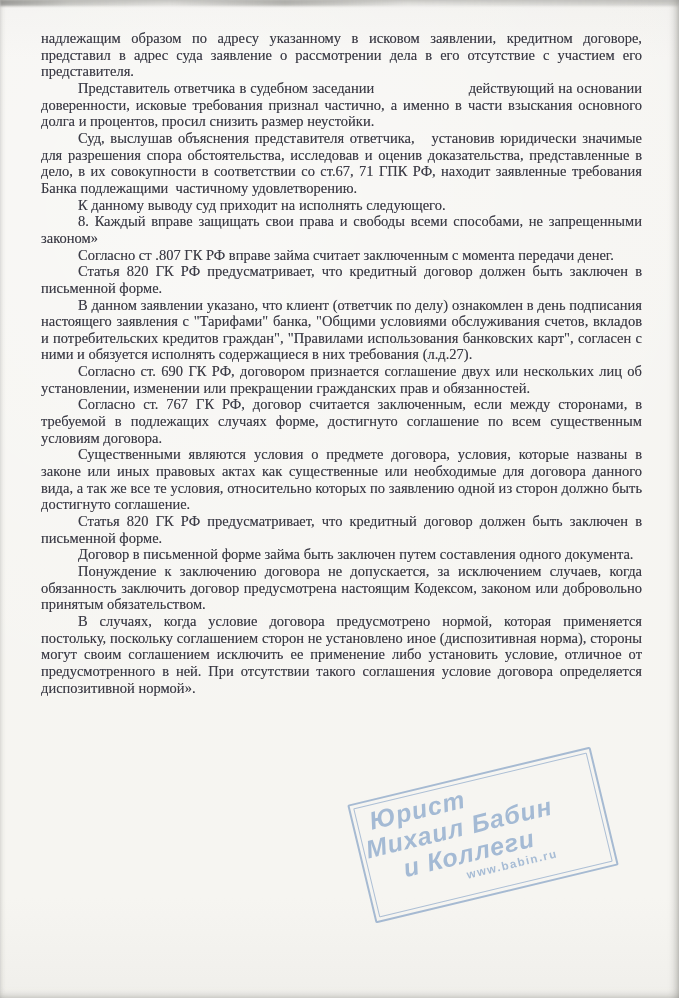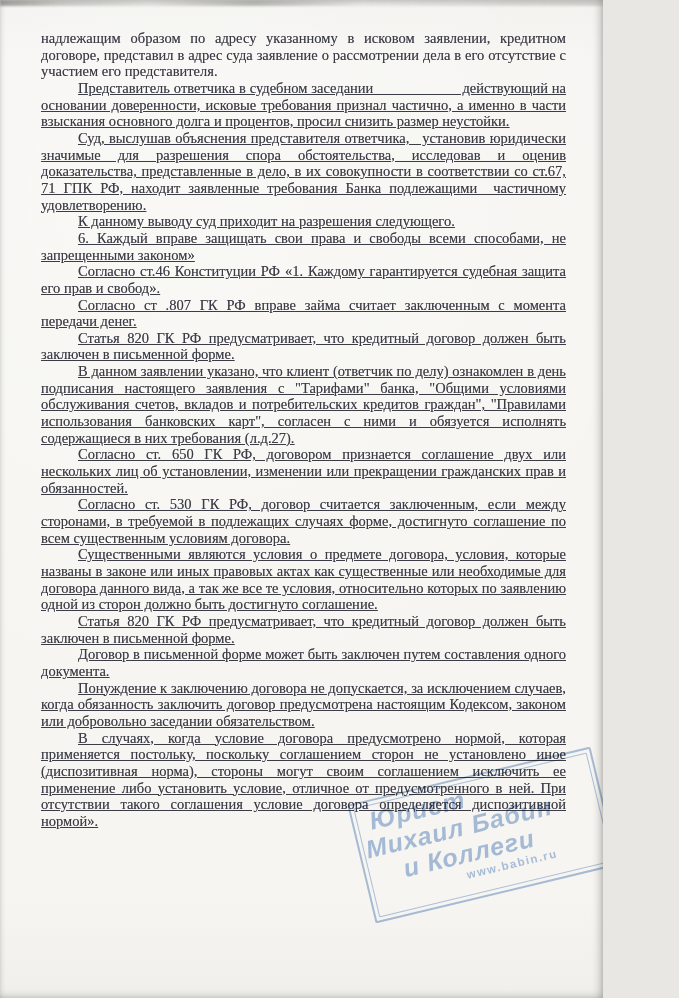--- a/index.html
+++ b/index.html
@@ -4,21 +4,21 @@
 <style>
   html, body { margin: 0; padding: 0; }
   body {
     width: 679px; height: 998px;
     background: #e8e7e3;
     font-family: "Liberation Serif", "DejaVu Serif", serif;
     overflow: hidden;
   }
   .page {
     position: relative;
-    width: 603px; height: 998px;
+    width: 679px; height: 998px;
     background:
       radial-gradient(circle at 30% 20%, rgba(255,255,255,0.35), rgba(0,0,0,0) 60%),
       linear-gradient(180deg, #f2f1ee 0%, #f6f5f2 6%, #f6f5f1 90%, #f0efeb 100%);
     box-shadow:
       inset -7px 0 9px -5px rgba(110,110,105,0.50),
       inset 4px 0 6px -4px rgba(150,150,145,0.35),
       inset 0 -6px 8px -5px rgba(130,130,125,0.40),
       inset 0 5px 6px -4px rgba(120,120,115,0.45);
     overflow: hidden;
   }
@@ -35,21 +35,21 @@
     left: 41px; right: 37px; top: 30px;
     color: #3c3c46;
     font-size: 14.5px;
     line-height: 16.65px;
     text-shadow: 0 0 0.5px rgba(60,60,75,0.55);
   }
   .doc-body p {
     margin: 0;
     text-align: justify;
   }
-  .doc-body p.indent { text-indent: 37px; text-decoration: underline; }
+  .doc-body p.indent { text-indent: 37px; }
 
   
   .stamp {
     position: absolute;
     left: 358px; top: 774px;
     width: 246px; height: 118px;
     transform: rotate(-13.5deg);
     border: 2px solid rgba(128,162,206,0.65);
     border-radius: 2px;
     mix-blend-mode: multiply;
@@ -87,32 +87,31 @@
 </head>
 <body>
 
 <div class="page">
   <div class="scan-edge-top"></div>
 
   <div class="doc-body">
       <p class="">надлежащим образом по адресу указанному в исковом заявлении, кредитном договоре, представил в адрес суда заявление о рассмотрении дела в его отсутствие с участием его представителя.</p>
       <p class="indent">Представитель ответчика в судебном заседании&nbsp;&nbsp;&nbsp;&nbsp;&nbsp;&nbsp;&nbsp;&nbsp;&nbsp;&nbsp;&nbsp;&nbsp;&nbsp;&nbsp;&nbsp;&nbsp;&nbsp;&nbsp;&nbsp;&nbsp;&nbsp;&nbsp; действующий на основании доверенности, исковые требования признал частично, а именно в части взыскания основного долга и процентов, просил снизить размер неустойки.</p>
       <p class="indent">Суд, выслушав объяснения представителя ответчика,&nbsp;&nbsp; установив юридически значимые для разрешения спора обстоятельства, исследовав и оценив доказательства, представленные в дело, в их совокупности в соответствии со ст.67, 71 ГПК РФ, находит заявленные требования Банка подлежащими&nbsp; частичному удовлетворению.</p>
-      <p class="indent">К данному выводу суд приходит на разрешения следующего.</p>
-      <p class="indent">6. Каждый вправе защищать свои права и свободы всеми способами, не запрещенными законом»</p>
-      <p class="indent">Согласно ст.46 Конституции РФ «1. Каждому гарантируется судебная защита его прав и свобод».</p>
+      <p class="indent">К данному выводу суд приходит на исполнять следующего.</p>
+      <p class="indent">8. Каждый вправе защищать свои права и свободы всеми способами, не запрещенными законом»</p>
       <p class="indent">Согласно ст .807 ГК РФ вправе займа считает заключенным с момента передачи денег.</p>
       <p class="indent">Статья 820 ГК РФ предусматривает, что кредитный договор должен быть заключен в письменной форме.</p>
       <p class="indent">В данном заявлении указано, что клиент (ответчик по делу) ознакомлен в день подписания настоящего заявления с "Тарифами" банка, "Общими условиями обслуживания счетов, вкладов и потребительских кредитов граждан", "Правилами использования банковских карт", согласен с ними и обязуется исполнять содержащиеся в них требования (л.д.27).</p>
-      <p class="indent">Согласно ст. 650 ГК РФ, договором признается соглашение двух или нескольких лиц об установлении, изменении или прекращении гражданских прав и обязанностей.</p>
-      <p class="indent">Согласно ст. 530 ГК РФ, договор считается заключенным, если между сторонами, в требуемой в подлежащих случаях форме, достигнуто соглашение по всем существенным условиям договора.</p>
+      <p class="indent">Согласно ст. 690 ГК РФ, договором признается соглашение двух или нескольких лиц об установлении, изменении или прекращении гражданских прав и обязанностей.</p>
+      <p class="indent">Согласно ст. 767 ГК РФ, договор считается заключенным, если между сторонами, в требуемой в подлежащих случаях форме, достигнуто соглашение по всем существенным условиям договора.</p>
       <p class="indent">Существенными являются условия о предмете договора, условия, которые названы в законе или иных правовых актах как существенные или необходимые для договора данного вида, а так же все те условия, относительно которых по заявлению одной из сторон должно быть достигнуто соглашение.</p>
       <p class="indent">Статья 820 ГК РФ предусматривает, что кредитный договор должен быть заключен в письменной форме.</p>
-      <p class="indent">Договор в письменной форме может быть заключен путем составления одного документа.</p>
-      <p class="indent">Понуждение к заключению договора не допускается, за исключением случаев, когда обязанность заключить договор предусмотрена настоящим Кодексом, законом или добровольно заседании обязательством.</p>
+      <p class="indent">Договор в письменной форме займа быть заключен путем составления одного документа.</p>
+      <p class="indent">Понуждение к заключению договора не допускается, за исключением случаев, когда обязанность заключить договор предусмотрена настоящим Кодексом, законом или добровольно принятым обязательством.</p>
       <p class="indent">В случаях, когда условие договора предусмотрено нормой, которая применяется постольку, поскольку соглашением сторон не установлено иное (диспозитивная норма), стороны могут своим соглашением исключить ее применение либо установить условие, отличное от предусмотренного в ней. При отсутствии такого соглашения условие договора определяется диспозитивной нормой».</p>
     </div>
 
   <div class="stamp">
     <div class="stamp-line l1">Юрист</div>
     <div class="stamp-line l2">Михаил Бабин</div>
     <div class="stamp-line l3">и Коллеги</div>
     <div class="stamp-url">www.babin.ru</div>
   </div>
 </div>

